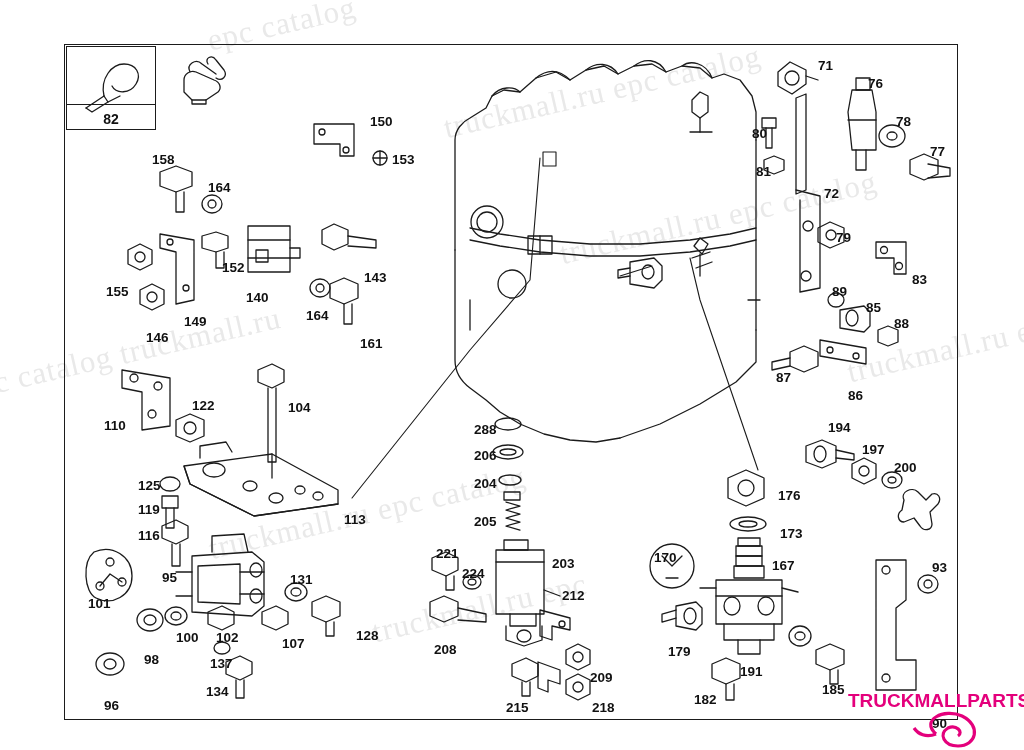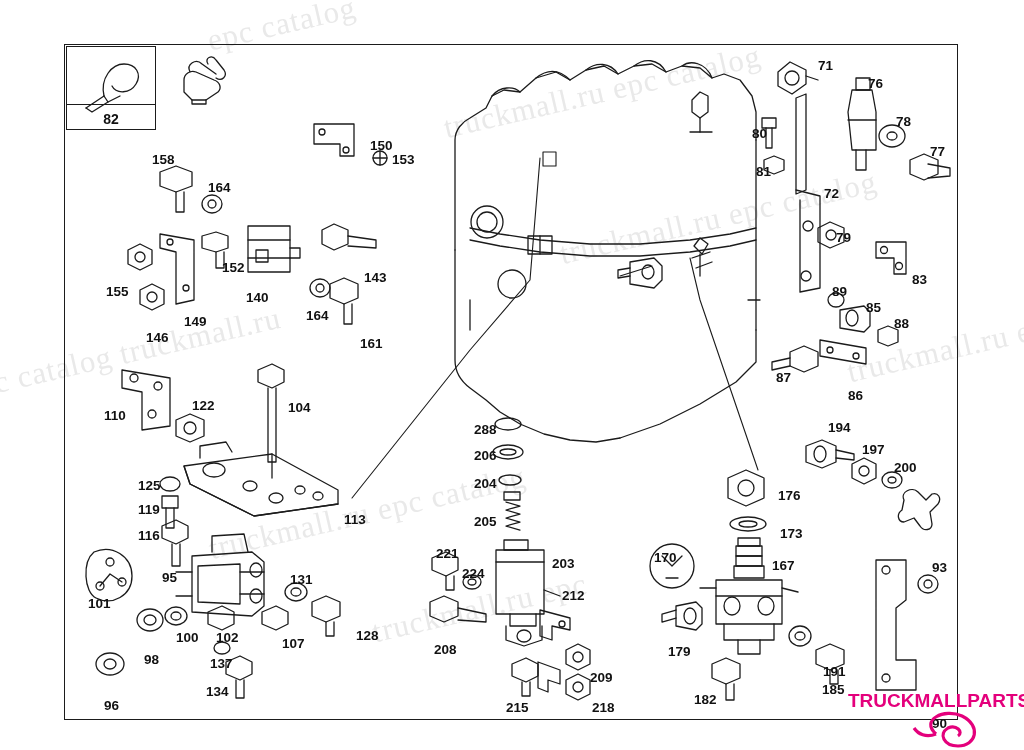--- a/index.html
+++ b/index.html
@@ -536,36 +536,36 @@
   <div class="num" style="left:756px; top:164px;">81</div>
   <div class="num" style="left:824px; top:186px;">72</div>
   <div class="num" style="left:836px; top:230px;">79</div>
   <div class="num" style="left:912px; top:272px;">83</div>
   <div class="num" style="left:832px; top:284px;">89</div>
   <div class="num" style="left:866px; top:300px;">85</div>
   <div class="num" style="left:894px; top:316px;">88</div>
   <div class="num" style="left:776px; top:370px;">87</div>
   <div class="num" style="left:848px; top:388px;text-align:center;">86</div>
 
-  <div class="num" style="left:370px; top:114px;margin-top:24px;">150</div>
+  <div class="num" style="left:370px; top:114px;">150</div>
   <div class="num" style="left:392px; top:152px;">153</div>
   <div class="num" style="left:152px; top:152px;">158</div>
   <div class="num" style="left:208px; top:180px;">164</div>
   <div class="num" style="left:222px; top:260px;">152</div>
   <div class="num" style="left:364px; top:270px;">143</div>
   <div class="num" style="left:106px; top:284px;">155</div>
   <div class="num" style="left:246px; top:290px;">140</div>
   <div class="num" style="left:306px; top:308px;">164</div>
   <div class="num" style="left:184px; top:314px;">149</div>
   <div class="num" style="left:146px; top:330px;">146</div>
   <div class="num" style="left:360px; top:336px;">161</div>
 
   <div class="num" style="left:192px; top:398px;">122</div>
   <div class="num" style="left:288px; top:400px;">104</div>
-  <div class="num" style="left:104px; top:408px;">110</div>
+  <div class="num" style="left:104px; top:418px;">110</div>
   <div class="num" style="left:474px; top:422px;">288</div>
   <div class="num" style="left:828px; top:420px;">194</div>
   <div class="num" style="left:474px; top:448px;">206</div>
   <div class="num" style="left:862px; top:442px;">197</div>
   <div class="num" style="left:894px; top:460px;">200</div>
   <div class="num" style="left:474px; top:476px;">204</div>
   <div class="num" style="left:138px; top:478px;">125</div>
   <div class="num" style="left:778px; top:488px;">176</div>
   <div class="num" style="left:138px; top:502px;">119</div>
   <div class="num" style="left:474px; top:514px;">205</div>
@@ -584,21 +584,21 @@
   <div class="num" style="left:88px;  top:596px;">101</div>
   <div class="num" style="left:562px; top:588px;">212</div>
   <div class="num" style="left:434px; top:642px;">208</div>
   <div class="num" style="left:176px; top:630px;">100</div>
   <div class="num" style="left:216px; top:630px;">102</div>
   <div class="num" style="left:282px; top:636px;text-align:right;">107</div>
   <div class="num" style="left:356px; top:628px;">128</div>
   <div class="num" style="left:144px; top:652px;">98</div>
   <div class="num" style="left:210px; top:656px;">137</div>
   <div class="num" style="left:668px; top:644px;">179</div>
-  <div class="num" style="left:823px; top:664px;">191</div>
+  <div class="num" style="left:740px; top:664px;">191</div>
   <div class="num" style="left:822px; top:682px;">185</div>
   <div class="num" style="left:104px; top:698px;">96</div>
   <div class="num" style="left:206px; top:684px;">134</div>
   <div class="num" style="left:590px; top:670px;">209</div>
   <div class="num" style="left:506px; top:700px;">215</div>
   <div class="num" style="left:592px; top:700px;text-align:center;">218</div>
   <div class="num" style="left:694px; top:692px;">182</div>
   <div class="num" style="left:932px; top:716px;">90</div>
 
   <div id="logo">

